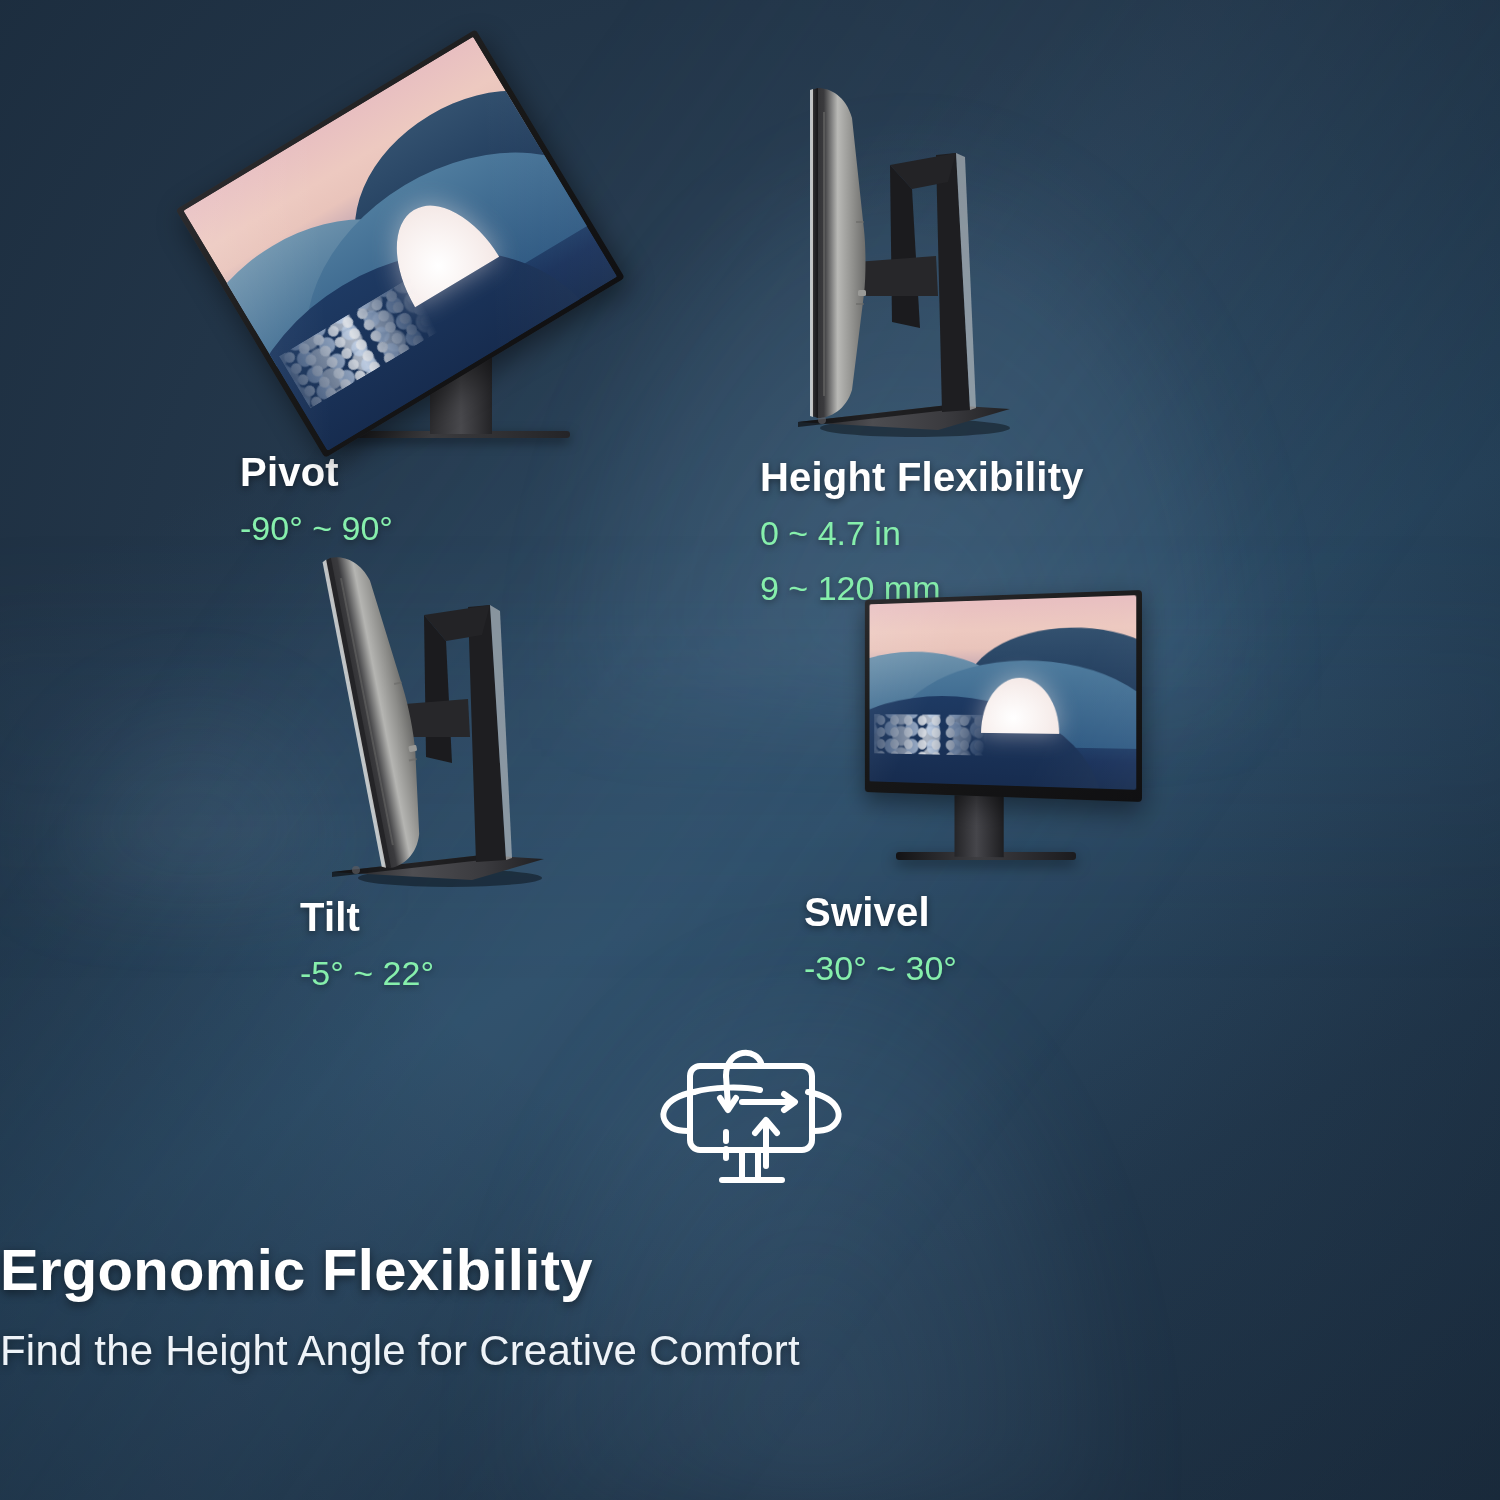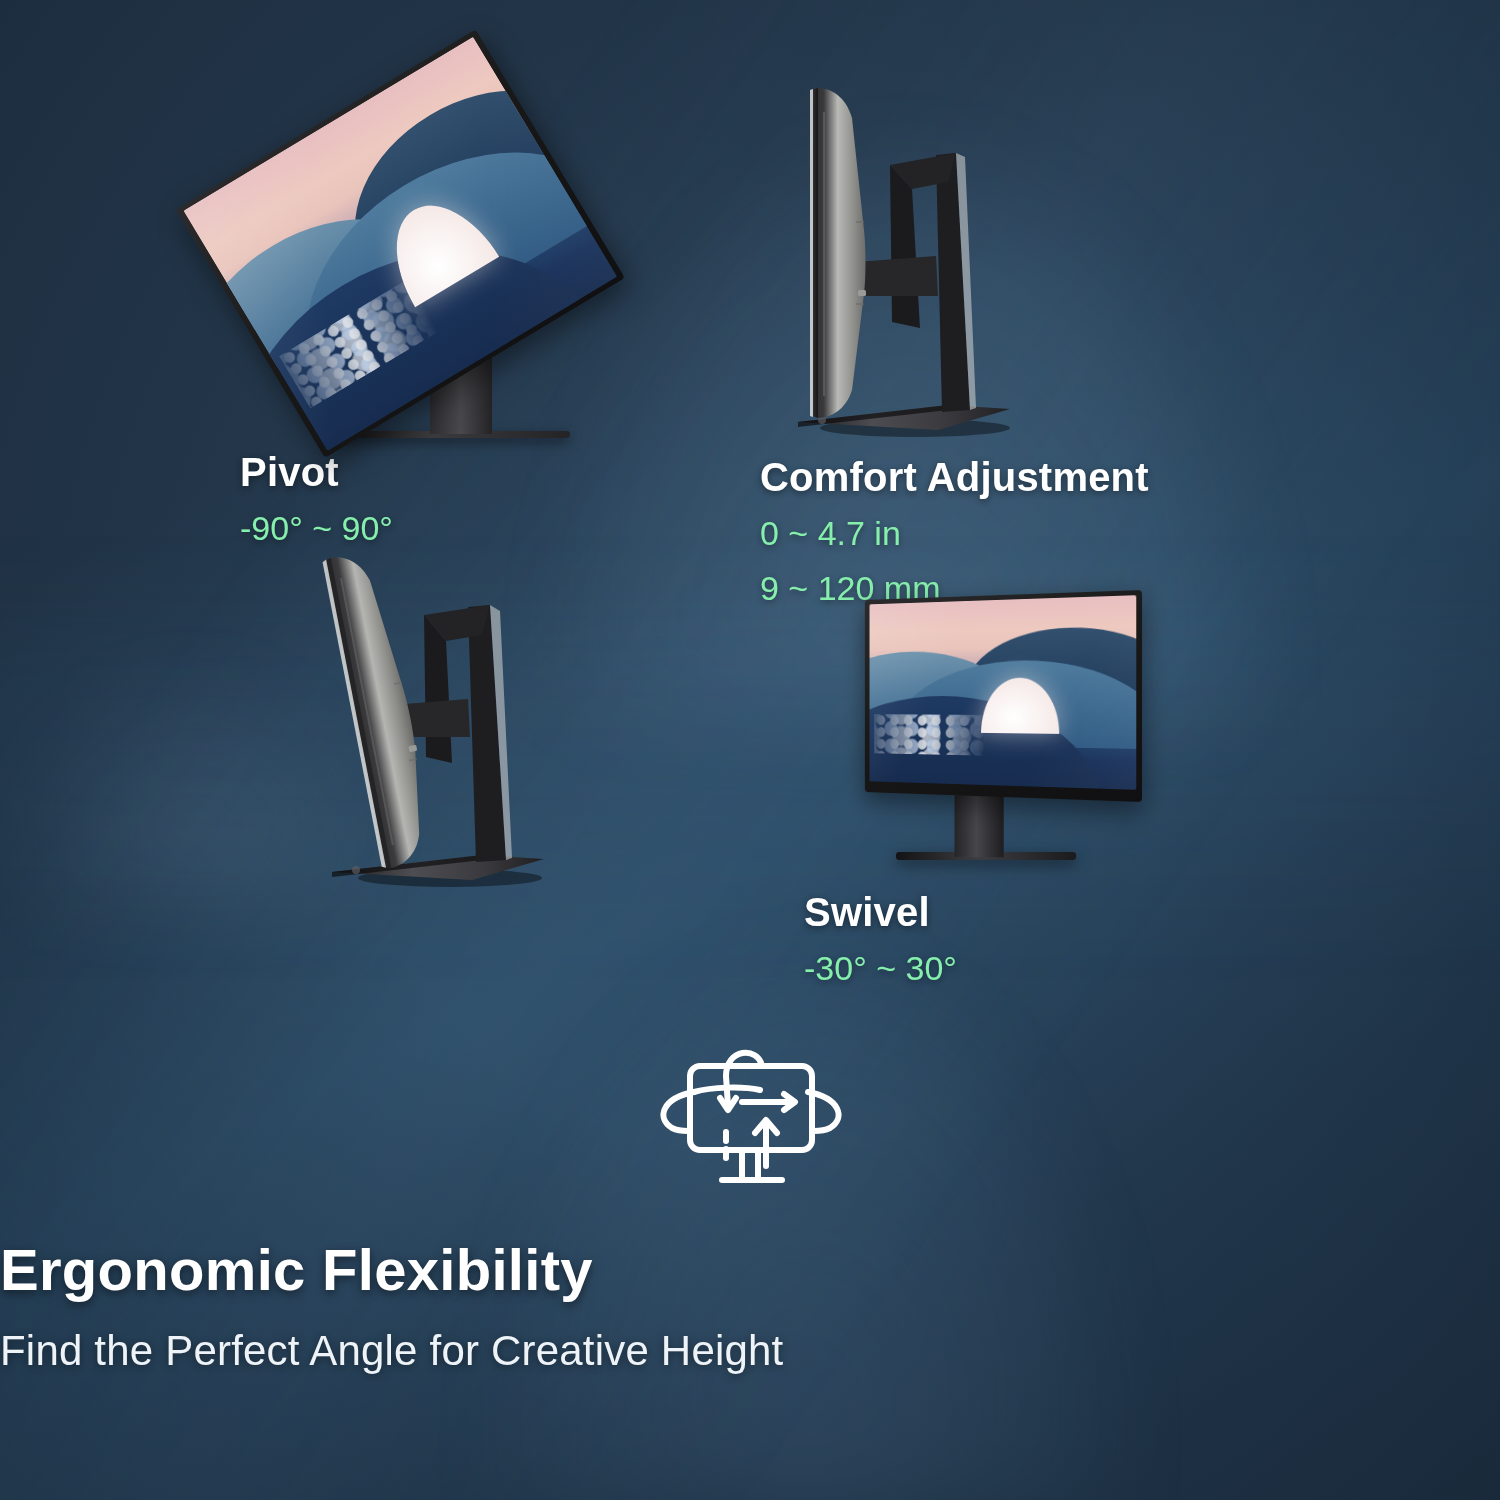--- a/index.html
+++ b/index.html
@@ -294,21 +294,21 @@
         <path d="M 52 30 L 58 28 L 58 358 L 52 356 Z" fill="url(#hg-front)"></path>
         <path d="M 50 30 L 53 29 L 53 357 L 50 356 Z" fill="#e6e6e3" opacity=".8"></path>
 
         <path d="M 64 52 L 64 336" stroke="#6f6f6d" stroke-width="2" opacity=".55" fill="none"></path>
         <path d="M 96 162 L 104 162" stroke="#6a6a68" stroke-width="2" opacity=".6"></path>
         <path d="M 96 244 L 104 244" stroke="#6a6a68" stroke-width="2" opacity=".6"></path>
         <rect x="98" y="230" width="8" height="6" rx="1.5" fill="#9a9a97"></rect>
       </svg>
     </div>
     <div class="caption">
-      <div class="title">Comfort Adjustment</div>
+      <div class="title">Height Flexibility</div>
       <div class="sub">0 ~ 4.7 in</div>
       <div class="sub">9 ~ 120 mm</div>
     </div>
   </div>
 
   <div class="quad" id="q-tilt">
     <div id="tilt-art">
       <svg width="470" height="350" viewBox="0 0 470 350">
         <defs>
           <linearGradient id="tg-panel" x1="0" y1="0" x2="1" y2="0">
@@ -355,20 +355,24 @@
                    C 84 314, 68 322, 56 322
                    L 52 320 L 50 8 Z" fill="url(#tg-panel)"></path>
           <path d="M 50 8 L 56 6 L 56 322 L 50 320 Z" fill="#242427"></path>
           <path d="M 47 9 L 51 7 L 51 321 L 47 319 Z" fill="#e6e6e3" opacity=".8"></path>
           <path d="M 62 28 L 62 300" stroke="#6f6f6d" stroke-width="2" opacity=".5" fill="none"></path>
           <path d="M 94 142 L 102 142" stroke="#6a6a68" stroke-width="2" opacity=".6"></path>
           <path d="M 94 220 L 102 220" stroke="#6a6a68" stroke-width="2" opacity=".6"></path>
           <rect x="96" y="206" width="8" height="6" rx="1.5" fill="#9a9a97"></rect>
         </g>
       </svg>
+    </div>
+    <div class="caption">
+      <div class="title">Tilt</div>
+      <div class="sub">-5° ~ 22°</div>
     </div>
   </div>
 
   <div class="quad" id="q-swivel">
     <div id="swivel-art">
       <div id="swivel-stand-base"></div>
       <div id="swivel-stand-col"></div>
       <div id="swivel-monitor">
         <div class="panel-bezel">
           <div class="screen">
@@ -408,16 +412,16 @@
 
       <path d="M 84 92 L 84 118" stroke-dasharray="9 8"></path>
 
       <path d="M 100 62 L 152 62"></path>
       <path d="M 142 54 L 153 62 L 142 70"></path>
 
       <path d="M 124 126 L 124 82"></path>
       <path d="M 113 93 L 124 80 L 135 93"></path>
     </svg>
     <div id="headline">Ergonomic Flexibility</div>
-    <div id="subheadline">Find the Perfect Angle for Creative Height</div>
+    <div id="subheadline">Find the Height Angle for Creative Comfort</div>
   </div>
 
 </div>
 
 </body></html>

